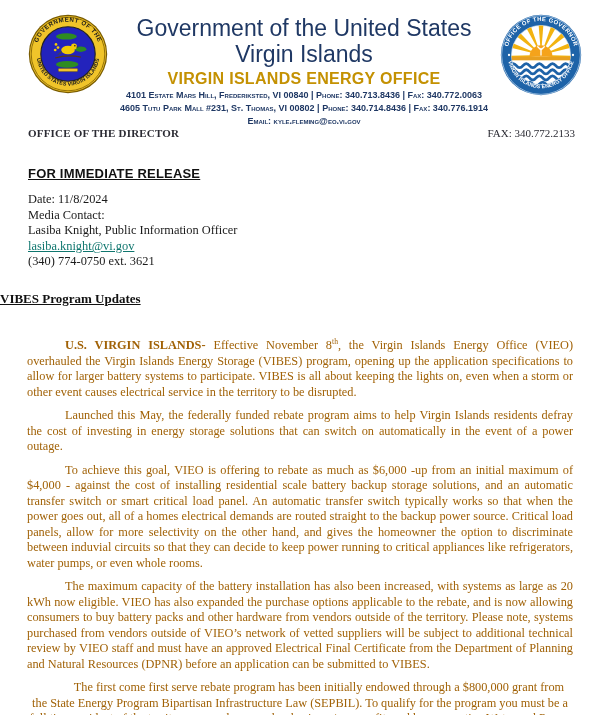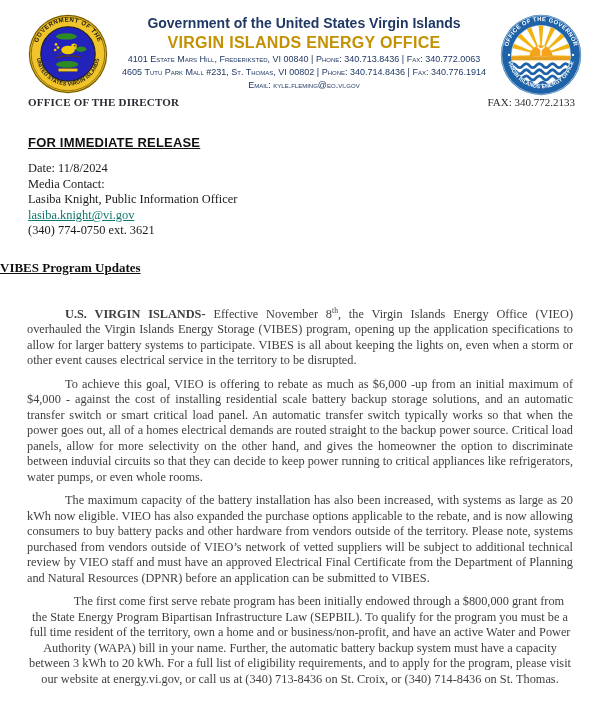--- a/index.html
+++ b/index.html
@@ -9,30 +9,30 @@
     font-family:"Liberation Serif","DejaVu Serif",serif; color:#1a1a1a;
     overflow:hidden;
   }
   
   .letterhead { display:flex; align-items:flex-start; padding:14px 18px 0 28px; }
   .seal { flex:0 0 auto; }
   .seal svg { display:block; }
   .lh-center { flex:1 1 auto; text-align:center; padding:2px 4px 0 4px; }
   .gov-title {
     font-family:"Liberation Sans","DejaVu Sans",sans-serif;
-    font-weight:bold; font-size:14px; line-height:1.12; color:#1F3864;
+    font-weight:normal; font-size:23px; line-height:1.12; color:#1F3864;
   }
   .office-title {
     font-family:"Liberation Sans","DejaVu Sans",sans-serif;
     font-weight:bold; font-size:16px; line-height:1.2; color:#C49102;
     letter-spacing:0.3px; margin-top:1px;
   }
   .addr {
     font-family:"Liberation Sans","DejaVu Sans",sans-serif;
-    font-weight:normal; font-variant:small-caps;
+    font-weight:bold; font-variant:small-caps;
     font-size:9px; line-height:1.35; color:#1F3864; margin-top:1px;
   }
   .addr-email { margin-top:1px; }
   
   .director-row {
     display:flex; justify-content:space-between; align-items:baseline;
     padding:0 25px 0 28px; 
     font-family:Liberation Serif, serif; font-size:11px; color:#2b2b33;
   }
   .director-left { font-weight:bold; letter-spacing:0.2px; }
@@ -49,21 +49,21 @@
     color:#0f766e; text-decoration:underline; cursor:pointer;
   }
   
   .doc-title {
     margin-top:21px;
     font-weight:bold; font-size:13px; text-decoration:underline; color:#111;
   }
   .body-text { padding:0 27px; }
   .para {
     font-size:12.3px; line-height:15.5px; text-align:justify;
-    text-indent:38px; margin-top:8px; color:#404040;
+    text-indent:38px; margin-top:8px; color:#a16207;
   }
   .para-first { margin-top:31px; }
   .para-centered { text-align:center; }
   .para b { font-weight:bold; }
   sup { font-size:0.62em; vertical-align:super; line-height:0; }
 </style>
 </head>
 <body>
 
 <div class="page">
@@ -184,20 +184,21 @@
     <div>Lasiba Knight, Public Information Officer</div>
     <div><a>lasiba.knight@vi.gov</a></div>
     <div>(340) 774-0750 ext. 3621</div>
   </div>
 
   <h2 class="doc-title">VIBES Program Updates</h2>
 
   <div class="body-text">
     <p class="para para-first"><b>U.S. VIRGIN ISLANDS-</b><span> Effective November 8</span><sup>th</sup><span>, the Virgin Islands Energy Office (VIEO) overhauled the Virgin Islands Energy Storage (VIBES) program, opening up the application specifications to allow for larger battery systems to participate. VIBES is all about keeping the lights on, even when a storm or other event causes electrical service in the territory to be disrupted.</span></p>
 
+    <p class="para">Launched this May, the federally funded rebate program aims to help Virgin Islands residents defray the cost of investing in energy storage solutions that can switch on automatically in the event of a power outage.</p>
 
     <p class="para">To achieve this goal, VIEO is offering to rebate as much as $6,000 -up from an initial maximum of $4,000 - against the cost of installing residential scale battery backup storage solutions, and an automatic transfer switch or smart critical load panel. An automatic transfer switch typically works so that when the power goes out, all of a homes electrical demands are routed straight to the backup power source. Critical load panels, allow for more selectivity on the other hand, and gives the homeowner the option to discriminate between induvial circuits so that they can decide to keep power running to critical appliances like refrigerators, water pumps, or even whole rooms.</p>
 
     <p class="para">The maximum capacity of the battery installation has also been increased, with systems as large as 20 kWh now eligible. VIEO has also expanded the purchase options applicable to the rebate, and is now allowing consumers to buy battery packs and other hardware from vendors outside of the territory. Please note, systems purchased from vendors outside of VIEO’s network of vetted suppliers will be subject to additional technical review by VIEO staff and must have an approved Electrical Final Certificate from the Department of Planning and Natural Resources (DPNR) before an application can be submitted to VIBES.</p>
 
     <p class="para para-centered">The first come first serve rebate program has been initially endowed through a $800,000 grant from the State Energy Program Bipartisan Infrastructure Law (SEPBIL). To qualify for the program you must be a full time resident of the territory, own a home and or business/non-profit, and have an active Water and Power Authority (WAPA) bill in your name. Further, the automatic battery backup system must have a capacity between 3 kWh to 20 kWh. For a full list of eligibility requirements, and to apply for the program, please visit our website at energy.vi.gov, or call us at (340) 713-8436 on St. Croix, or (340) 714-8436 on St. Thomas.</p>
   </div>
 
 </div>
 

